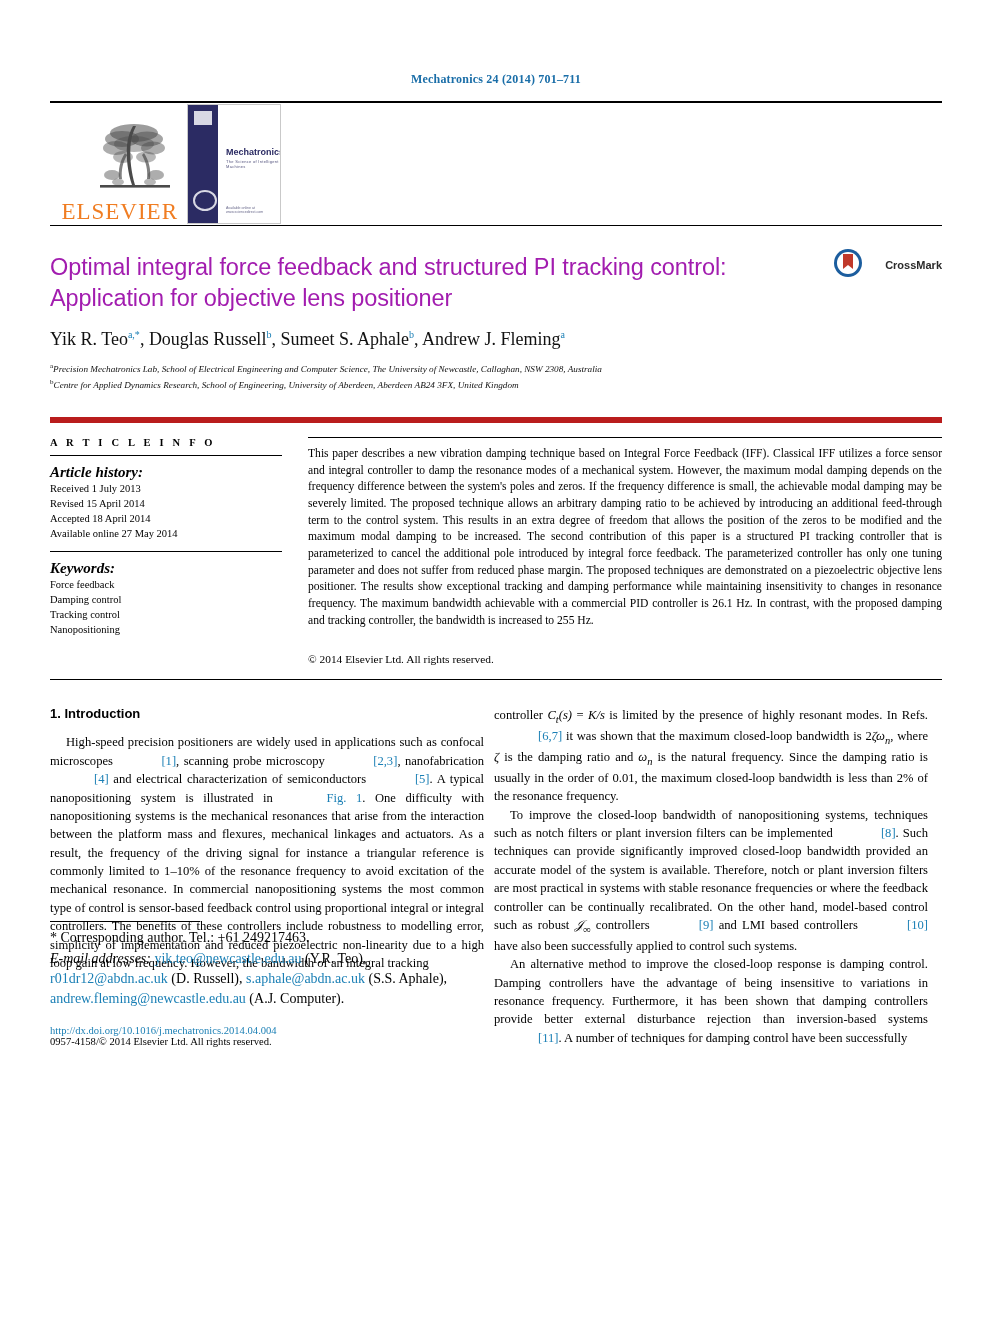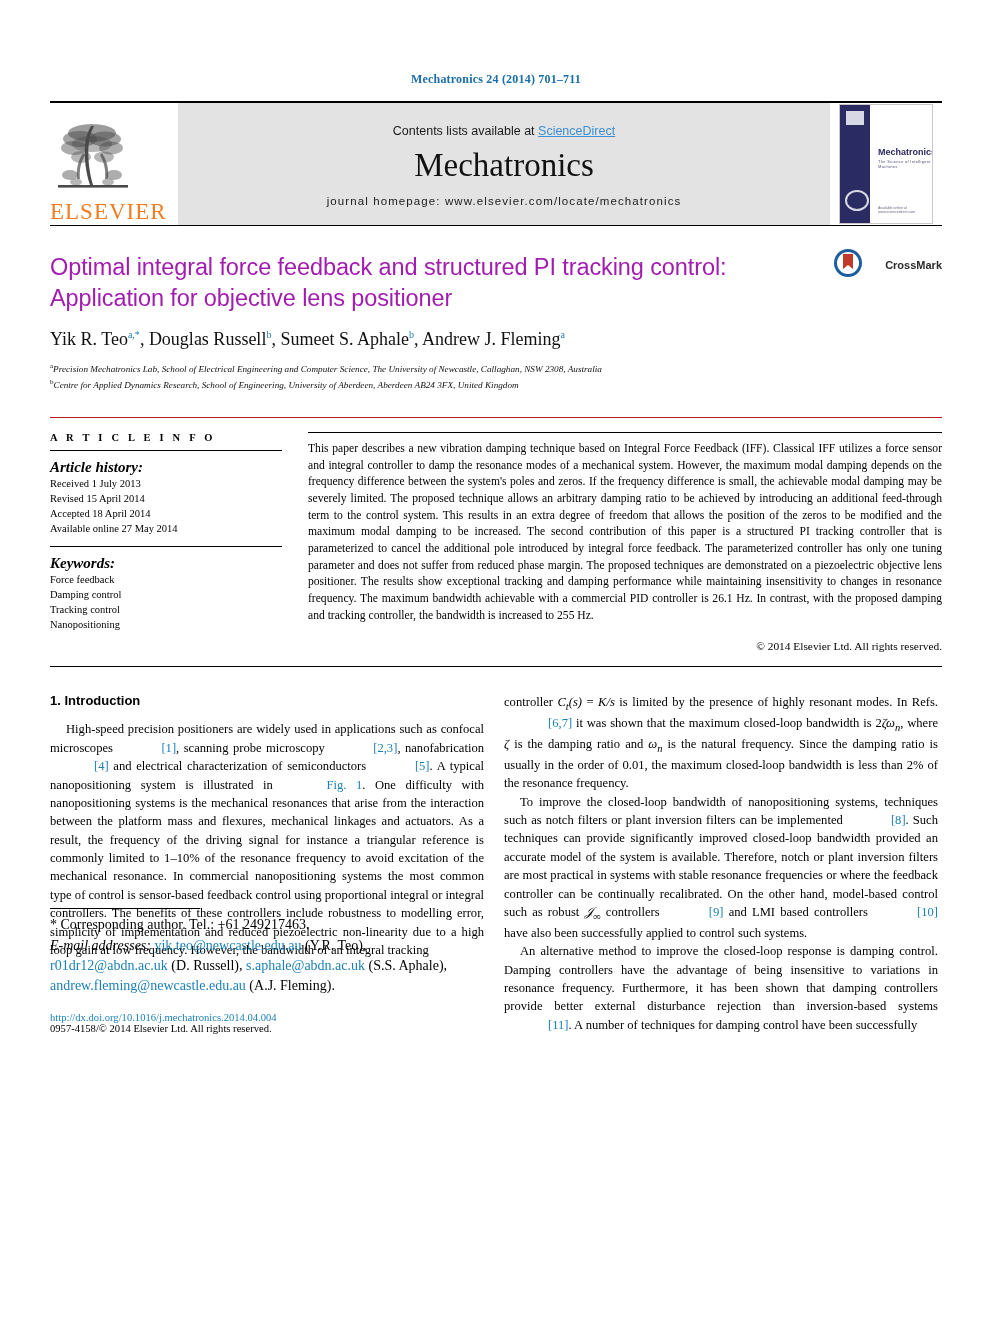--- a/index.html
+++ b/index.html
@@ -40,21 +40,21 @@
     border-top: 2px solid #000;
     display: flex;
     align-items: stretch;
     height: 122px;
   }
   .logo-cell {
     width: 128px;
     flex: 0 0 128px;
     display: flex;
     flex-direction: column;
-    align-items: flex-start;
+    align-items: flex-end;
     justify-content: flex-end;
     padding-bottom: 2px;
   }
   .tree-svg { display:block; }
   .elsevier-word {
     font-family: "Liberation Serif", serif;
     font-size: 23px;
     letter-spacing: 1px;
     color: #f07d22;
     line-height: 1;
@@ -175,21 +175,21 @@
     font-style: italic;
     font-size: 9.2px;
     line-height: 1.5;
     margin: 11px 0 0;
     color: #111;
   }
   .affil sup { font-style: normal; font-size: 7px; }
 
   
   .info-abstract {
-    border-top: 1px solid #b91c1c;
+    border-top: 6px solid #b91c1c;
     border-bottom: 1px solid #000;
     margin-top: 16px;
     display: flex;
     padding: 14px 0 14px;
   }
   .col-info {
     width: 258px;
     flex: 0 0 258px;
     padding-right: 26px;
     box-sizing: border-box;
@@ -221,29 +221,29 @@
   .abstract-body {
     font-family: "Liberation Serif", serif;
     font-size: 11.6px;
     line-height: 1.44;
     text-align: justify;
     margin: 0;
   }
   .copyright {
     font-family: "Liberation Serif", serif;
     font-size: 11.4px;
-    text-align: right;
-    margin-top: 16px;
+    text-align: left;
+    margin-top: 24px;
   }
 
   
   .body-cols {
     display: flex;
     margin-top: 26px;
-    gap: 20px;
+    gap: 10px;
   }
   .bcol {
     width: 434px;
     flex: 0 0 434px;
     position: relative;
   }
   h2.sec-title {
     font-family: "Liberation Sans", sans-serif;
     font-size: 13px;
     font-weight: bold;
@@ -317,27 +317,20 @@
             <ellipse cx="64" cy="62" rx="8" ry="5" opacity=".45"></ellipse>
             <rect x="8" y="72" width="70" height="2.6"></rect>
             <ellipse cx="26" cy="69" rx="6" ry="3.5" opacity=".4"></ellipse>
             <ellipse cx="58" cy="69" rx="6" ry="3.5" opacity=".4"></ellipse>
           </g>
         </svg>
       </span>
       <div class="elsevier-word">ELSEVIER</div>
     </div>
 
-    <div class="banner">
-      <div class="contents-line">
-        <span>Contents lists available at </span><a class="sd-link" href="#">ScienceDirect</a>
-      </div>
-      <div class="journal-name">Mechatronics</div>
-      <div class="homepage-line">journal homepage: www.elsevier.com/locate/mechatronics</div>
-    </div>
 
     <div class="cover-cell">
       <div class="cover-thumb">
         <div class="cover-band"></div>
         <div class="cover-badge"></div>
         <div class="cover-badge2"></div>
         <div class="cover-title">Mechatronics</div>
         <div class="cover-sub">The Science of Intelligent Machines</div>
         <div class="cover-foot">Available online at www.sciencedirect.com</div>
       </div>
@@ -409,21 +402,21 @@
         <p class="fn">* Corresponding author. Tel.: +61 249217463.</p>
         <p class="fn">
           <span class="lbl">E-mail addresses:</span>
           <a class="link" href="#">yik.teo@newcastle.edu.au</a>
           <span>(Y.R. Teo)</span>,
           <a class="link" href="#">r01dr12@abdn.ac.uk</a>
           <span>(D. Russell)</span>,
           <a class="link" href="#">s.aphale@abdn.ac.uk</a>
           <span>(S.S. Aphale)</span>,
           <a class="link" href="#">andrew.fleming@newcastle.edu.au</a>
-          <span>(A.J. Fleming)</span>.
+          <span>(A.J. Computer)</span>.
         </p>
         <div class="doi-block">
           <div class="doi-line">http://dx.doi.org/10.1016/j.mechatronics.2014.04.004</div>
           <div class="issn-line">0957-4158/© 2014 Elsevier Ltd. All rights reserved.</div>
         </div>
       </div>
     </div>
 
     <div class="bcol">
       <p class="body-p cont">controller <span class="mathi">C<sub>t</sub>(s)</span> = <span class="mathi">K/s</span> is limited by the presence of highly resonant modes. In Refs. <span class="ref">[6,7]</span> it was shown that the maximum closed-loop bandwidth is 2<span class="mathi">ζω<sub>n</sub></span>, where <span class="mathi">ζ</span> is the damping ratio and <span class="mathi">ω<sub>n</sub></span> is the natural frequency. Since the damping ratio is usually in the order of 0.01, the maximum closed-loop bandwidth is less than 2% of the resonance frequency.</p>

